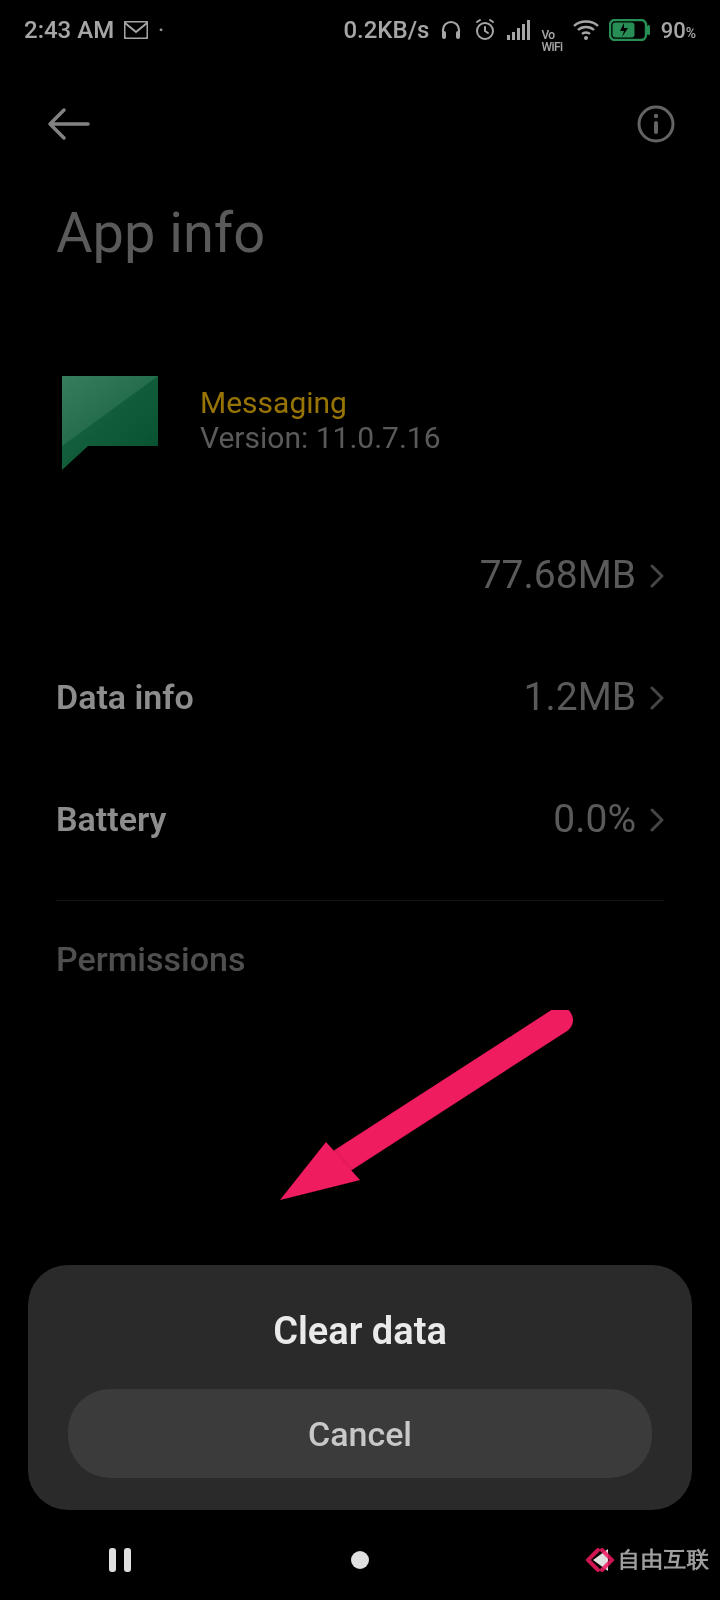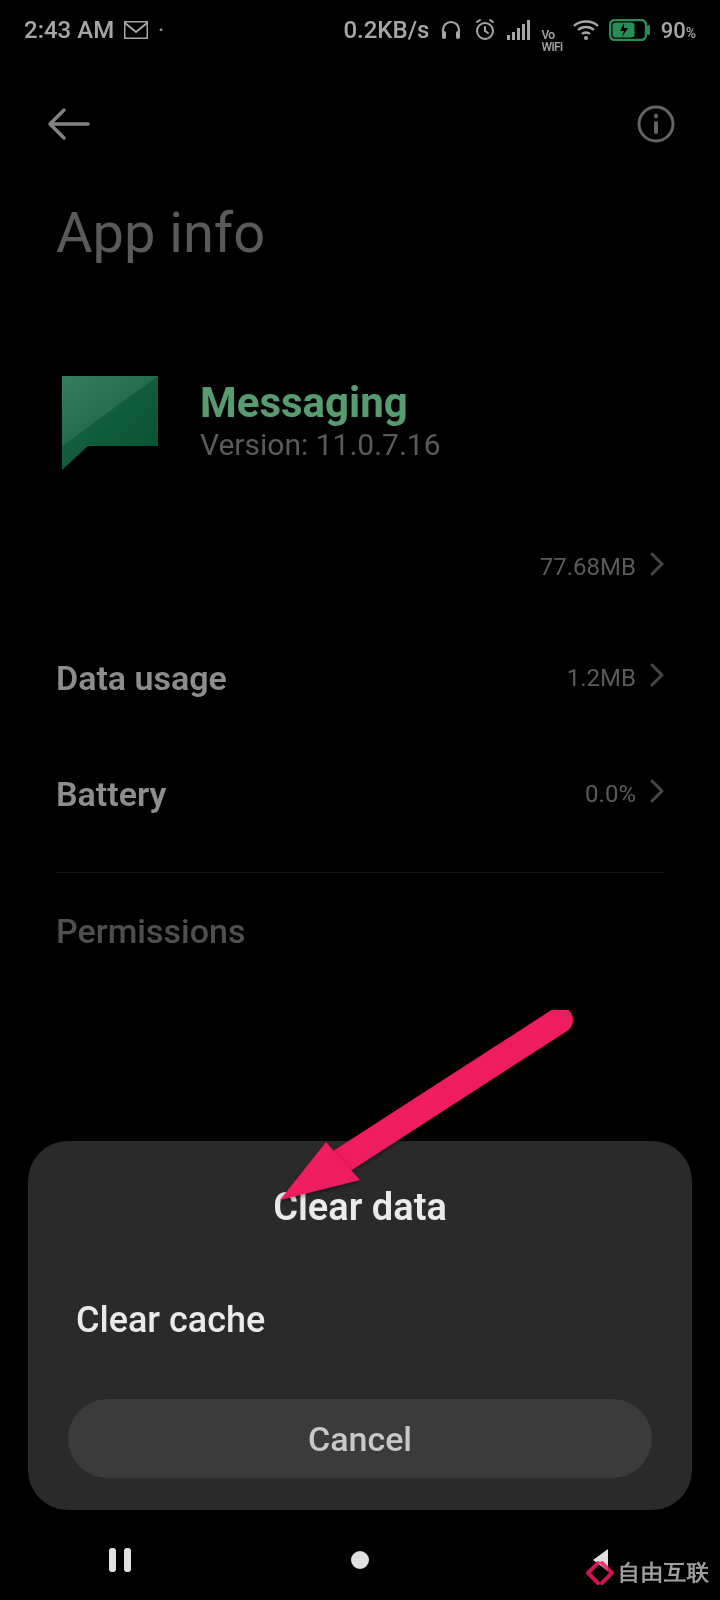--- a/index.html
+++ b/index.html
@@ -18,49 +18,49 @@
   .toolbar { display: flex; align-items: center; padding: 36px 40px 0 40px; }
   .back-btn { width: 56px; height: 56px; display: flex; align-items: center; justify-content: center; }
   .info-btn { margin-left: auto; width: 48px; height: 48px; display: flex; align-items: center; justify-content: center; }
 
   
   .page-title { padding: 48px 56px 0 56px; font-size: 56px; font-weight: 400; color: #8a8a8a; }
 
   
   .app-block { display: flex; align-items: center; gap: 36px; padding: 100px 56px 40px 56px; }
   .app-icon { width: 108px; height: 108px; position: relative; }
-  .app-name { font-size: 42px; font-weight: 700; color: #86efac; }
+  .app-name { font-size: 30px; font-weight: 400; color: #eab308; }
   .app-version { font-size: 30px; color: #8a8a8a; margin-top: 0; }
 
   
   .row { display: flex; align-items: center; padding: 38px 56px; }
   .row-label { font-size: 34px; font-weight: 600; color: #d9d9d9; }
-  .row-value { margin-left: auto; font-size: 24px; color: #8a8a8a; display: flex; align-items: center; gap: 14px; }
+  .row-value { margin-left: auto; font-size: 39px; color: #8a8a8a; display: flex; align-items: center; gap: 14px; }
   .chev { color: #6a6a6a; }
 
   .divider { height: 1px; background: #222; margin: 20px 56px 0 56px; }
 
   .perm-label { padding: 38px 56px 0 56px; font-size: 34px; color: #7a7a7a; font-weight: 500; }
 
   
   .scrim { position: absolute; inset: 0; background: rgba(0,0,0,0.35); }
   .sheet { position: absolute; left: 28px; right: 28px; bottom: 90px; background: #2a2a2a; border-radius: 40px; padding: 44px 40px 32px 40px; }
   .sheet-title { text-align: center; font-size: 38px; font-weight: 600; color: #eaeaea; margin-bottom: 36px; }
   .sheet-item { font-size: 36px; color: #eaeaea; padding: 34px 8px; font-weight: 500; }
-  .cancel-btn { margin-top: 24px; height: 79px; border-radius: 42px; background: #3b3b3b; color: #c8c8c8; font-size: 34px; font-weight: 500; display: flex; align-items: center; justify-content: center; }
+  .cancel-btn { margin-top: 24px; height: 89px; border-radius: 42px; background: #3b3b3b; color: #c8c8c8; font-size: 34px; font-weight: 500; display: flex; align-items: center; justify-content: center; }
 
   
   .arrow-ann { position: absolute; pointer-events: none; }
 
   
   .navbar { position: absolute; bottom: 0; left: 0; right: 0; height: 80px; display: flex; align-items: center; justify-content: space-around; }
   .nav-btn { width: 120px; height: 50px; display: flex; align-items: center; justify-content: center; color: #e0e0e0; }
 
   
-  .watermark { position: absolute; right: 10px; bottom: 12px; font-size: 22px; color: #bbb; opacity: .85; font-weight: 600; letter-spacing: 1px; display: flex; align-items: center; gap: 4px; }
+  .watermark { position: absolute; right: 10px; bottom: 25px; font-size: 22px; color: #bbb; opacity: .85; font-weight: 600; letter-spacing: 1px; display: flex; align-items: center; gap: 4px; }
 
   
   .vowifi { font-size: 12px; line-height: 1; letter-spacing: -0.5px; }
   .vowifi .top { font-size: 12px; margin-top: 21px; }
   .vowifi .bot { font-size: 12px; }
 </style>
 </head>
 <body>
 
 <div class="status-bar">
@@ -168,21 +168,21 @@
     <span>77.68MB</span>
     <span class="chev">
       <svg width="14" height="24" viewBox="0 0 14 24">
           <path d="M2 2 L12 12 L2 22" fill="none" stroke="#6a6a6a" stroke-width="3" stroke-linecap="round" stroke-linejoin="round"></path>
         </svg>
     </span>
   </div>
 </div>
 
 <div class="row">
-  <div class="row-label">Data usage</div>
+  <div class="row-label">Data info</div>
   <div class="row-value">
     <span>1.2MB</span>
     <span class="chev">
       <svg width="14" height="24" viewBox="0 0 14 24">
           <path d="M2 2 L12 12 L2 22" fill="none" stroke="#6a6a6a" stroke-width="3" stroke-linecap="round" stroke-linejoin="round"></path>
         </svg>
     </span>
   </div>
 </div>
 
@@ -198,21 +198,20 @@
   </div>
 </div>
 
 <div class="divider"></div>
 
 <div class="perm-label">Permissions</div>
 
 <div class="scrim"></div>
 <div class="sheet">
   <div class="sheet-title">Clear data</div>
-  <div class="sheet-item">Clear cache</div>
   <div class="cancel-btn">Cancel</div>
 </div>
 
 <svg class="arrow-ann" style="left:250px; top:1010px;" width="330" height="220" viewBox="0 0 330 220">
   <defs>
     <filter id="ds">
         <feDropShadow dx="0" dy="2" stdDeviation="2" flood-opacity="0.4"></feDropShadow>
       </filter>
   </defs>
   <path d="M310 10 L70 165" stroke="#ef1a5f" stroke-width="26" stroke-linecap="round" filter="url(#ds)"></path>

